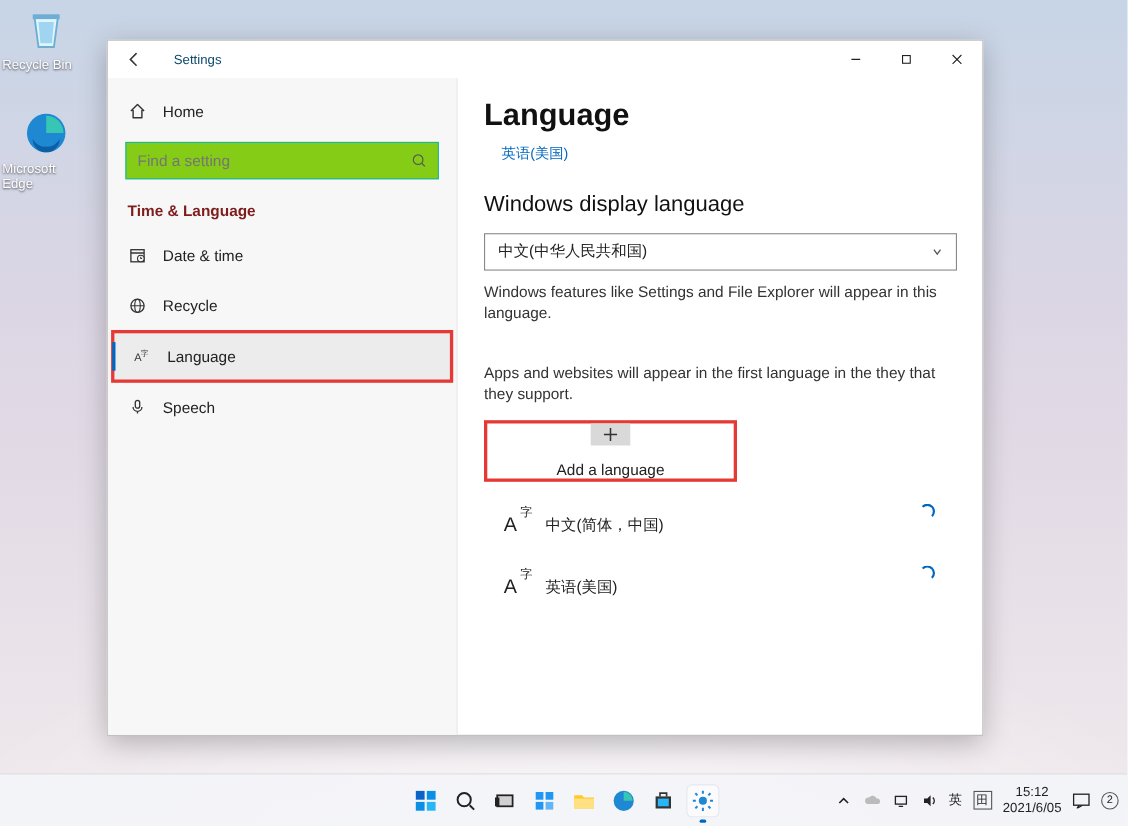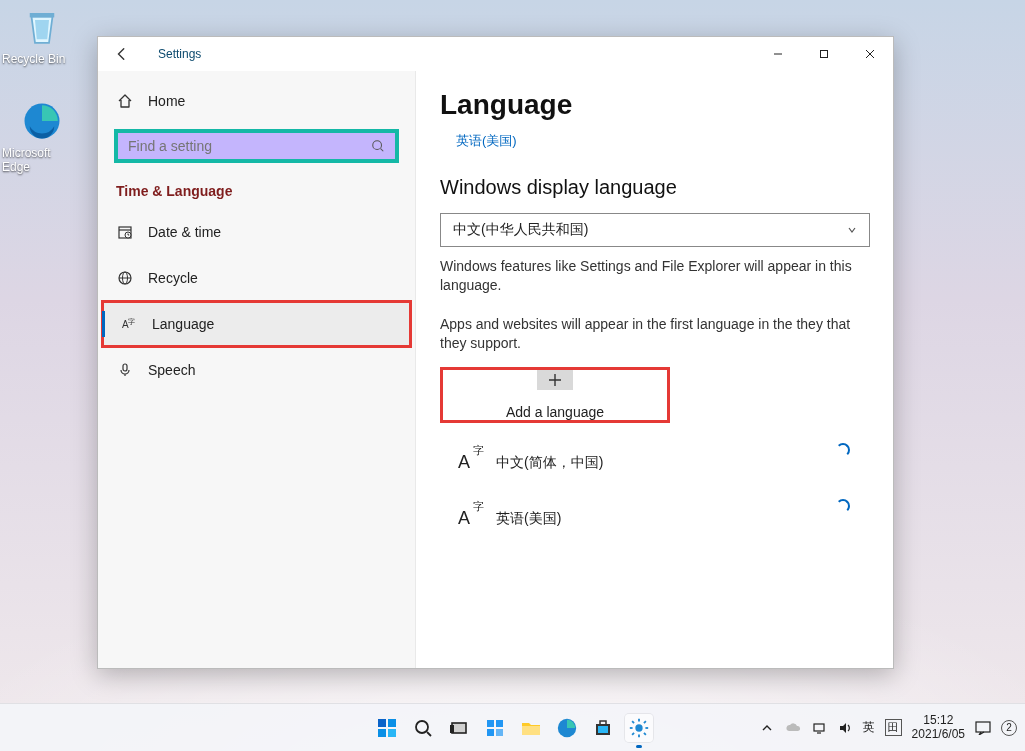--- a/index.html
+++ b/index.html
@@ -28,35 +28,35 @@
   .tb-back { width: 20px; height: 20px; display:flex; align-items:center; justify-content:center; margin-right: 26px; color:#333;}
   .tb-title { font-size: 12px; color: #0c4a6e; }
   .tb-controls { margin-left: auto; display: flex; }
   .tb-btn { width: 46px; height: 30px; display:flex; align-items:center; justify-content:center; color:#222;}
   .tb-btn svg { width:10px; height:10px; }
 
   .window-body { flex:1; display:flex; overflow:hidden; }
   .sidebar { width: 318px; background:#f7f7f7; padding: 10px 0 0 0; display:flex; flex-direction:column; border-right:1px solid #e9e9e9;}
   .nav-row { height: 40px; display:flex; align-items:center; padding: 0 18px; font-size:14px; color:#222; gap:14px; }
   .nav-row .nav-icon { width:18px; height:18px; display:flex; align-items:center; justify-content:center; color:#333;}
-  .search-box { margin: 8px 16px 14px; height:34px; border:4px solid #14b8a6; background:#c4b5fd; display:flex; align-items:center; padding:0 10px; font-size:14px; color:#555;}
+  .search-box { margin: 8px 16px 14px; height:34px; border:1px solid #14b8a6; background:#84cc16; display:flex; align-items:center; padding:0 10px; font-size:14px; color:#555;}
   .search-box input { border:none; outline:none; flex:1; font-size:14px; background:transparent; }
   .section-label { font-size:14px; font-weight:700; color:#7f1d1d; padding: 6px 18px 10px; }
   .nav-item { height:46px; display:flex; align-items:center; padding:0 18px; gap:14px; font-size:14px; color:#222; position:relative;}
   .nav-item.active { background:#ececec; }
   .nav-item.active::before { content:""; position:absolute; left:0; top:10px; bottom:10px; width:3px; background:#0067c0; }
   .nav-item .nav-icon { width:18px; height:18px; display:flex; align-items:center; justify-content:center; color:#333;}
   .highlight-red { outline: 3px solid #e53935; outline-offset:-2px; }
 
   .content { flex:1; padding: 18px 0 0 24px; overflow:auto; }
   .page-title { font-size:28px; font-weight:600; color:#111; margin-bottom:10px;}
   .sub-link { font-size:13px; color:#0067c0; margin-left:16px; margin-bottom:26px; display:inline-block;}
   .section-head { font-size:20px; font-weight:400; color:#111; margin-bottom:14px;}
   .dropdown { width: 430px; height:34px; border:1px solid #888; display:flex; align-items:center; padding:0 12px; font-size:14px; color:#222; justify-content:space-between; margin-bottom:10px;}
-  .desc { font-size:14px; color:#333; width:420px; line-height:1.35; margin-bottom:20px;}
+  .desc { font-size:14px; color:#333; width:420px; line-height:1.35; margin-bottom:36px;}
   .add-lang-row { width:230px; height:56px; border:3px solid #e53935; display:flex; align-items:center; padding:0 6px; gap:14px; margin-bottom:12px;flex-direction:column; }
   .add-lang-btn { width:36px; height:36px; background:#d9d9d9; display:flex; align-items:center; justify-content:center; }
   .add-lang-label { font-size:14px; color:#222; }
   .lang-row { width:420px; height:56px; display:flex; align-items:center; padding:0 6px; gap:14px; position:relative;}
   .lang-glyph { width:36px; height:36px; display:flex; align-items:center; justify-content:center; font-size:18px; font-weight:400; color:#222; position:relative;}
   .lang-glyph .super { position:absolute; top:-2px; right:-2px; font-size:11px;}
   .lang-name { font-size:14px; color:#222; }
   .spinner { position:absolute; right:10px; top:8px; width:14px; height:14px; border:2px solid transparent; border-top:2px solid #0067c0; border-right:2px solid #0067c0; border-radius:50%; }
 
   

